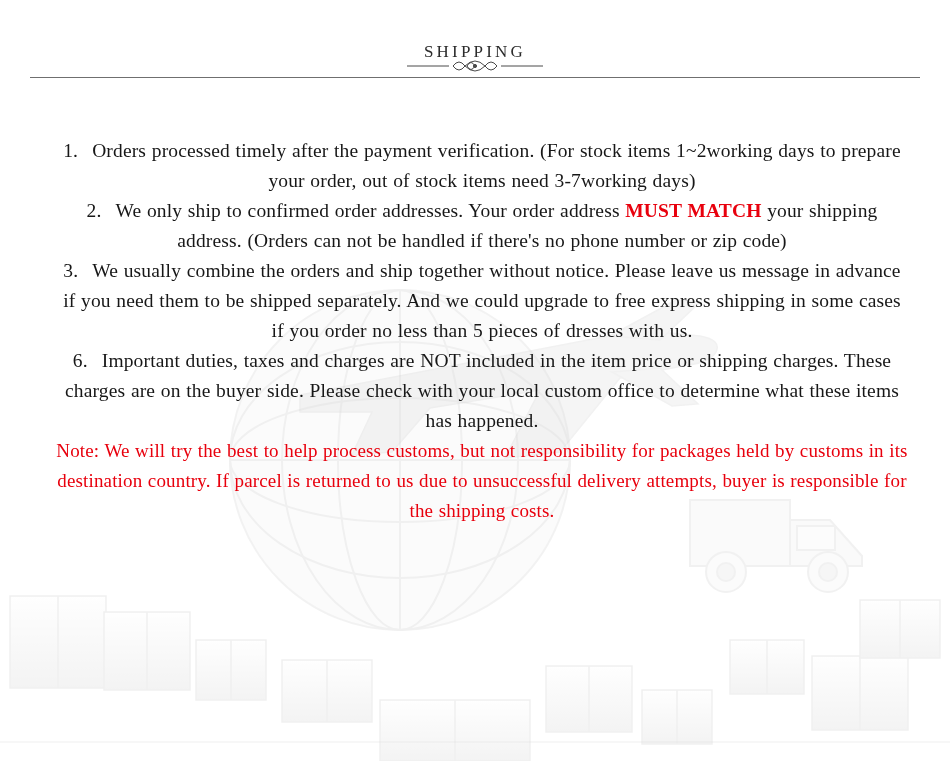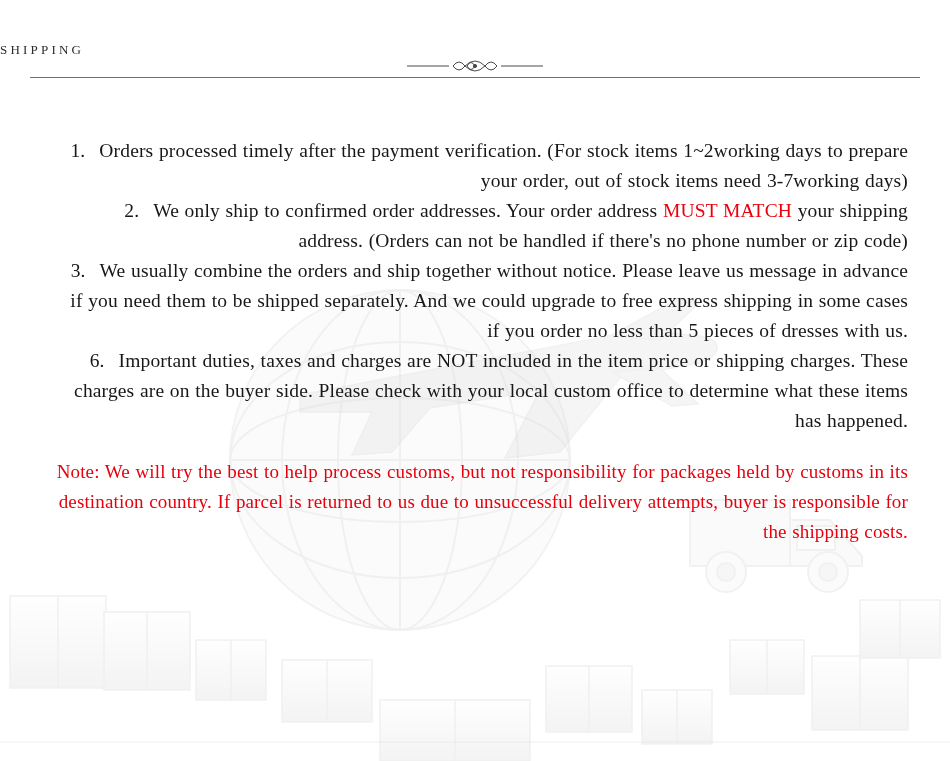--- a/index.html
+++ b/index.html
@@ -38,22 +38,23 @@
     top: 0;
     width: 950px;
     height: 84px;
     z-index: 2;
   }
   .header-title {
     position: absolute;
     top: 42px;
     left: 0;
     width: 950px;
+    text-align: center;
     font-family: "Liberation Serif", serif;
-    font-size: 13px;
+    font-size: 17px;
     letter-spacing: 3.2px;
     color: #2b2b2b;
   }
   .header-ornament {
     position: absolute;
     top: 56px;
     left: 0;
     width: 950px;
     height: 22px;
     text-align: center;
@@ -74,36 +75,35 @@
     top: 136px;
     width: 852px;
     z-index: 3;
   }
   .para {
     font-size: 19.5px;
     line-height: 30px;
     letter-spacing: 0.15px;
     color: #171717;
     margin: 0 0 0 0;
-    text-align: right;
+    text-align: center;
     word-spacing: 0.6px;
   }
   .num {
     display: inline;
   }
   .num-gap {
     display: inline-block;
     width: 14px;
   }
   .emph-red {
     color: #e8000d;
-    font-weight: normal;
+    font-weight: bold;
   }
   .note {
-    margin-top: 21px;
     color: #e8000d;
     font-size: 19px;
     line-height: 30px;
   }
 </style>
 </head>
 <body>
 
 <div class="bg-art">
   <svg viewBox="0 0 950 761" xmlns="http://www.w3.org/2000/svg" aria-hidden="true">

